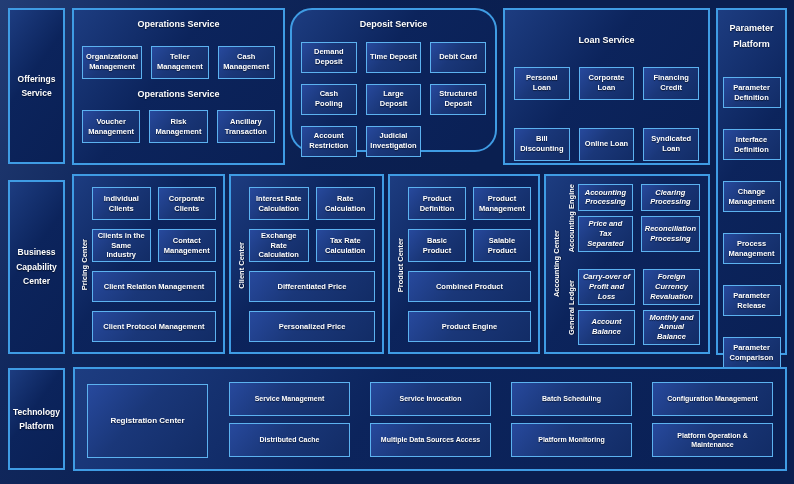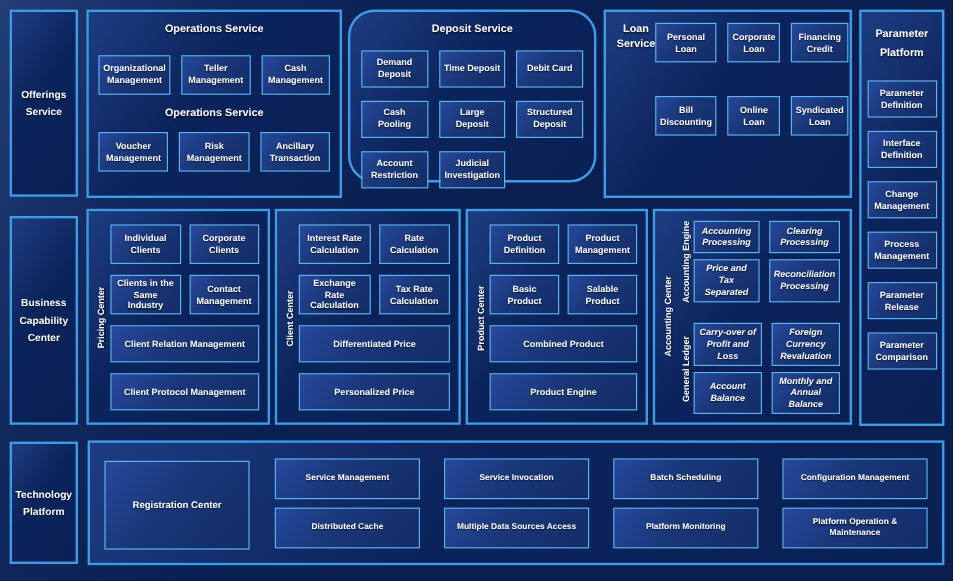--- a/index.html
+++ b/index.html
@@ -37,26 +37,26 @@
   
   .p-offerings { left:8px;  top:8px; width:57px;  height:156px; }
   .p-ops       { left:72px; top:8px; width:213px; height:157px; display:flex; flex-direction:column; padding:9px 6px 10px; }
   .p-ops .title{ margin-bottom:15px; }
   .p-ops .mid  { margin:10px 0; }
   .row3 { display:flex; gap:9px; padding:0 2px; }
   .row3 .cell { flex:1; height:33px; }
   .p-dep { left:290px; top:8px; width:207px; height:144px; display:flex; flex-direction:column; padding:9px 9px;border-radius:22px; }
   .p-dep .title { margin-bottom:11px; }
   .grid3 { display:grid; grid-template-columns:repeat(3,1fr); gap:11px 9px; grid-auto-rows:31px; }
-  .p-loan { left:503px; top:8px; width:207px; height:157px; display:flex; flex-direction:row; padding:9px 9px; }
+  .p-loan { left:503px; top:8px; width:207px; height:157px; display:flex; flex-direction:column; padding:25px 9px; }
   .p-loan .title { margin-bottom:20px; }
   .grid3-loan { display:grid; grid-template-columns:repeat(3,1fr); gap:28px 9px; grid-auto-rows:33px; }
   .p-param { left:716px; top:8px; width:71px; height:347px; display:flex; flex-direction:column; align-items:center; padding:10px 6px; }
   .p-param .title { line-height:1.8; margin-bottom:4px; }
-  .p-param .cell { width:58px; min-height:31px; margin-top:11px; flex:none; }
+  .p-param .cell { width:58px; min-height:31px; margin-top:21px; flex:none; }
   
   .p-bcc { left:8px; top:180px; width:57px; height:174px; }
   .mid-panel { top:174px; height:180px; display:flex; padding:11px 7px 9px 2px; }
   .p-pricing { left:72px;  width:153px; }
   .p-client  { left:229px; width:155px; }
   .p-product { left:388px; width:152px; }
   .vlabel { width:16px; flex:none; display:flex; align-items:center; justify-content:center; }
   .vlabel span {
     writing-mode:vertical-rl; transform:rotate(180deg); white-space:nowrap;
     font-size:7.5px; font-weight:bold; text-shadow:0 1px 1px rgba(0,0,0,.55);

